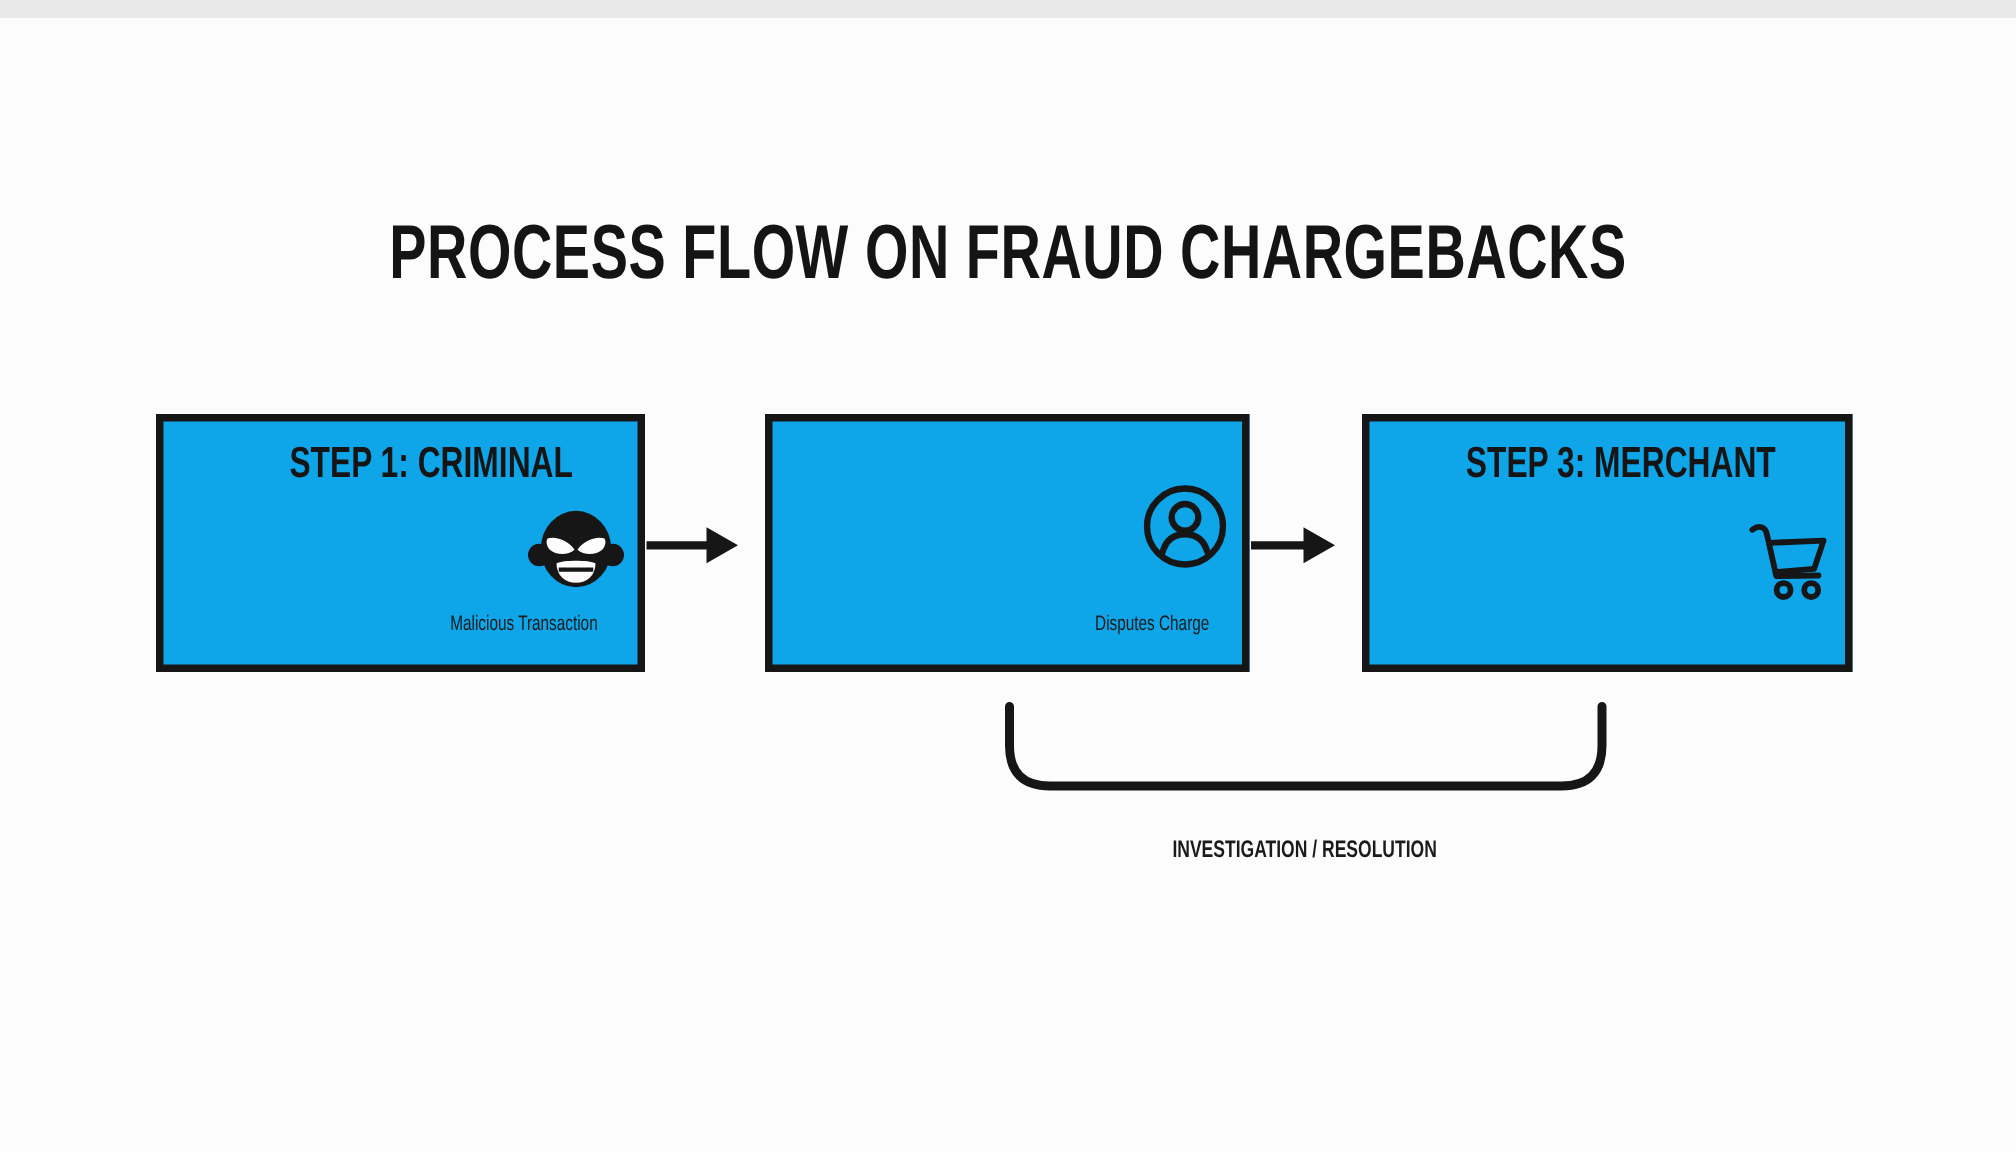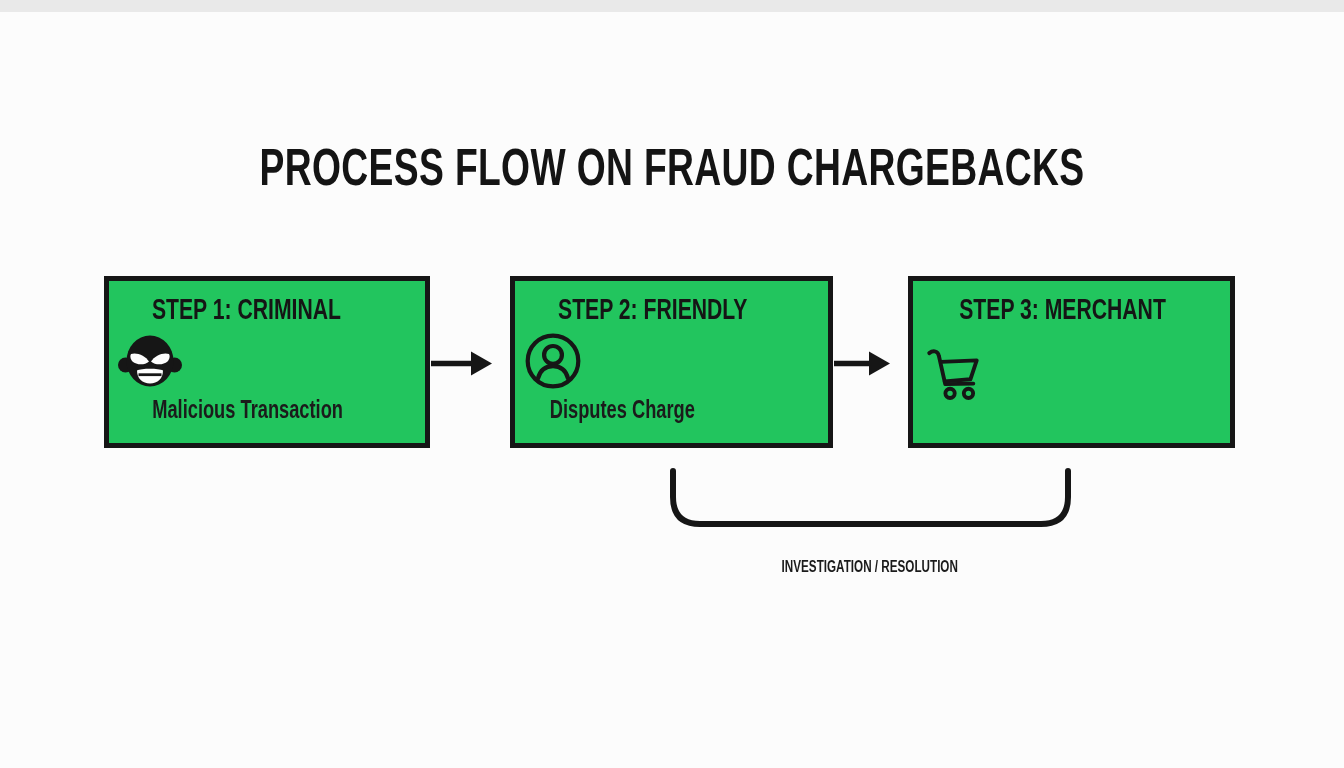--- a/index.html
+++ b/index.html
@@ -29,45 +29,45 @@
     font-size: 51px;
     font-weight: bold;
     letter-spacing: 0.5px;
     color: #141414;
   }
   .step-box {
     position: absolute;
     top: 264px;
     height: 172px;
     border: 5px solid #161616;
-    background: #22c55e;
+    background: #0ea5e9;
     display: flex;
     flex-direction: column;
-    align-items: flex-start;
+    align-items: flex-end;
     justify-content: space-between;
     padding: 13px 8px 21px 8px;
   }
   .step-box.s1 { left: 104px; width: 326px; }
   .step-box.s2 { left: 510px; width: 323px; }
   .step-box.s3 { left: 908px; width: 327px; }
   .step-heading {
     font-size: 29px;
     font-weight: bold;
     color: #151515;
     line-height: 1.05;
   }
   .icon-slot {
     flex: 1 1 auto;
     display: flex;
     align-items: center;
     justify-content: center;
   }
   .step-caption {
-    font-size: 25px;
-    font-weight: bold;
+    font-size: 14px;
+    font-weight: normal;
     color: #1b1b1b;
     line-height: 1;
   }
   .overlay {
     position: absolute;
     inset: 0;
     pointer-events: none;
   }
   .connector-label {
     position: absolute;
@@ -103,23 +103,20 @@
         <path d="M19,41.5 C23.5,39.3 40.5,39.3 45,41.5 C45,49.5 39.5,54.5 32,54.5 C24.5,54.5 19,49.5 19,41.5 Z" fill="#fdfdfd"></path>
         <line x1="20.5" y1="45.7" x2="43.5" y2="45.7" stroke="#161616" stroke-width="2.8"></line>
       </svg>
     </div>
     <div class="step-caption">
       <span class="condensed">Malicious Transaction</span>
     </div>
   </div>
 
   <div class="step-box s2">
-    <div class="step-heading">
-      <span class="condensed">STEP 2: FRIENDLY</span>
-    </div>
     <div class="icon-slot">
       <svg width="60" height="60" viewBox="0 0 64 64" aria-hidden="true">
         <circle cx="32" cy="32" r="27" fill="none" stroke="#161616" stroke-width="4.5"></circle>
         <circle cx="32" cy="25.5" r="9.5" fill="none" stroke="#161616" stroke-width="4.5"></circle>
         <path d="M16,50.5 C18.5,41 24.5,37.5 32,37.5 C39.5,37.5 45.5,41 48,50.5" fill="none" stroke="#161616" stroke-width="4.5" stroke-linecap="round"></path>
       </svg>
     </div>
     <div class="step-caption">
       <span class="condensed">Disputes Charge</span>
     </div>

